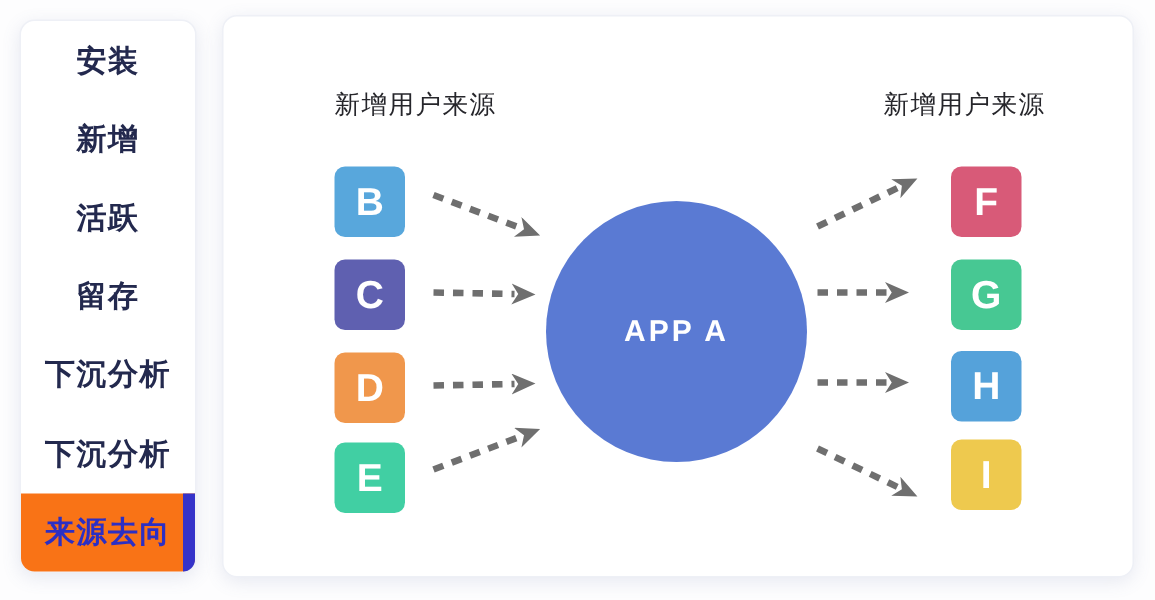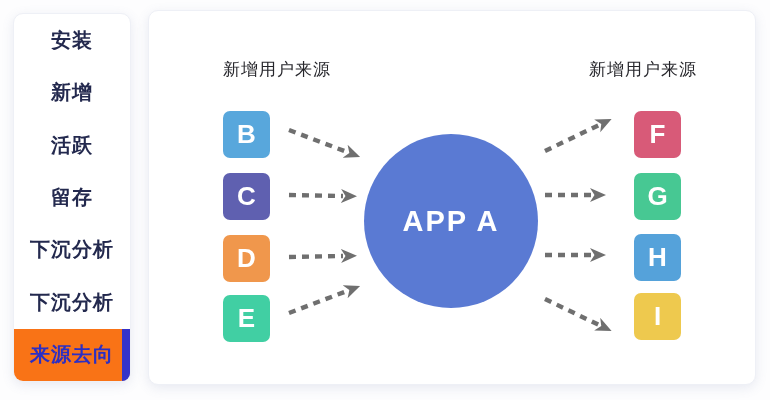--- a/index.html
+++ b/index.html
@@ -36,21 +36,21 @@
   .n-c { left:74px;  top:162px; }
   .n-d { left:74px;  top:224px; }
   .n-e { left:74px;  top:284px; }
   .n-f { left:485px; top:100px; }
   .n-g { left:485px; top:162px; }
   .n-h { left:485px; top:223px; }
   .n-i { left:485px; top:282px; }
 
   .center-node { position:absolute; left:215px; top:123px; width:174px; height:174px;
     border-radius:50%; display:flex; align-items:center; justify-content:center;
-    color:#ffffff; font-size:29px; font-weight:bold; letter-spacing:2px; }
+    color:#ffffff; font-size:20px; font-weight:bold; letter-spacing:2px; }
 
   .arrows { position:absolute; left:0; top:0; width:608px; height:375px;
     pointer-events:none; }
   .arrows line { stroke-width:4.4; stroke-dasharray:7 6; }
 </style>
 </head>
 <body>
 
 <div class="stage">
 

